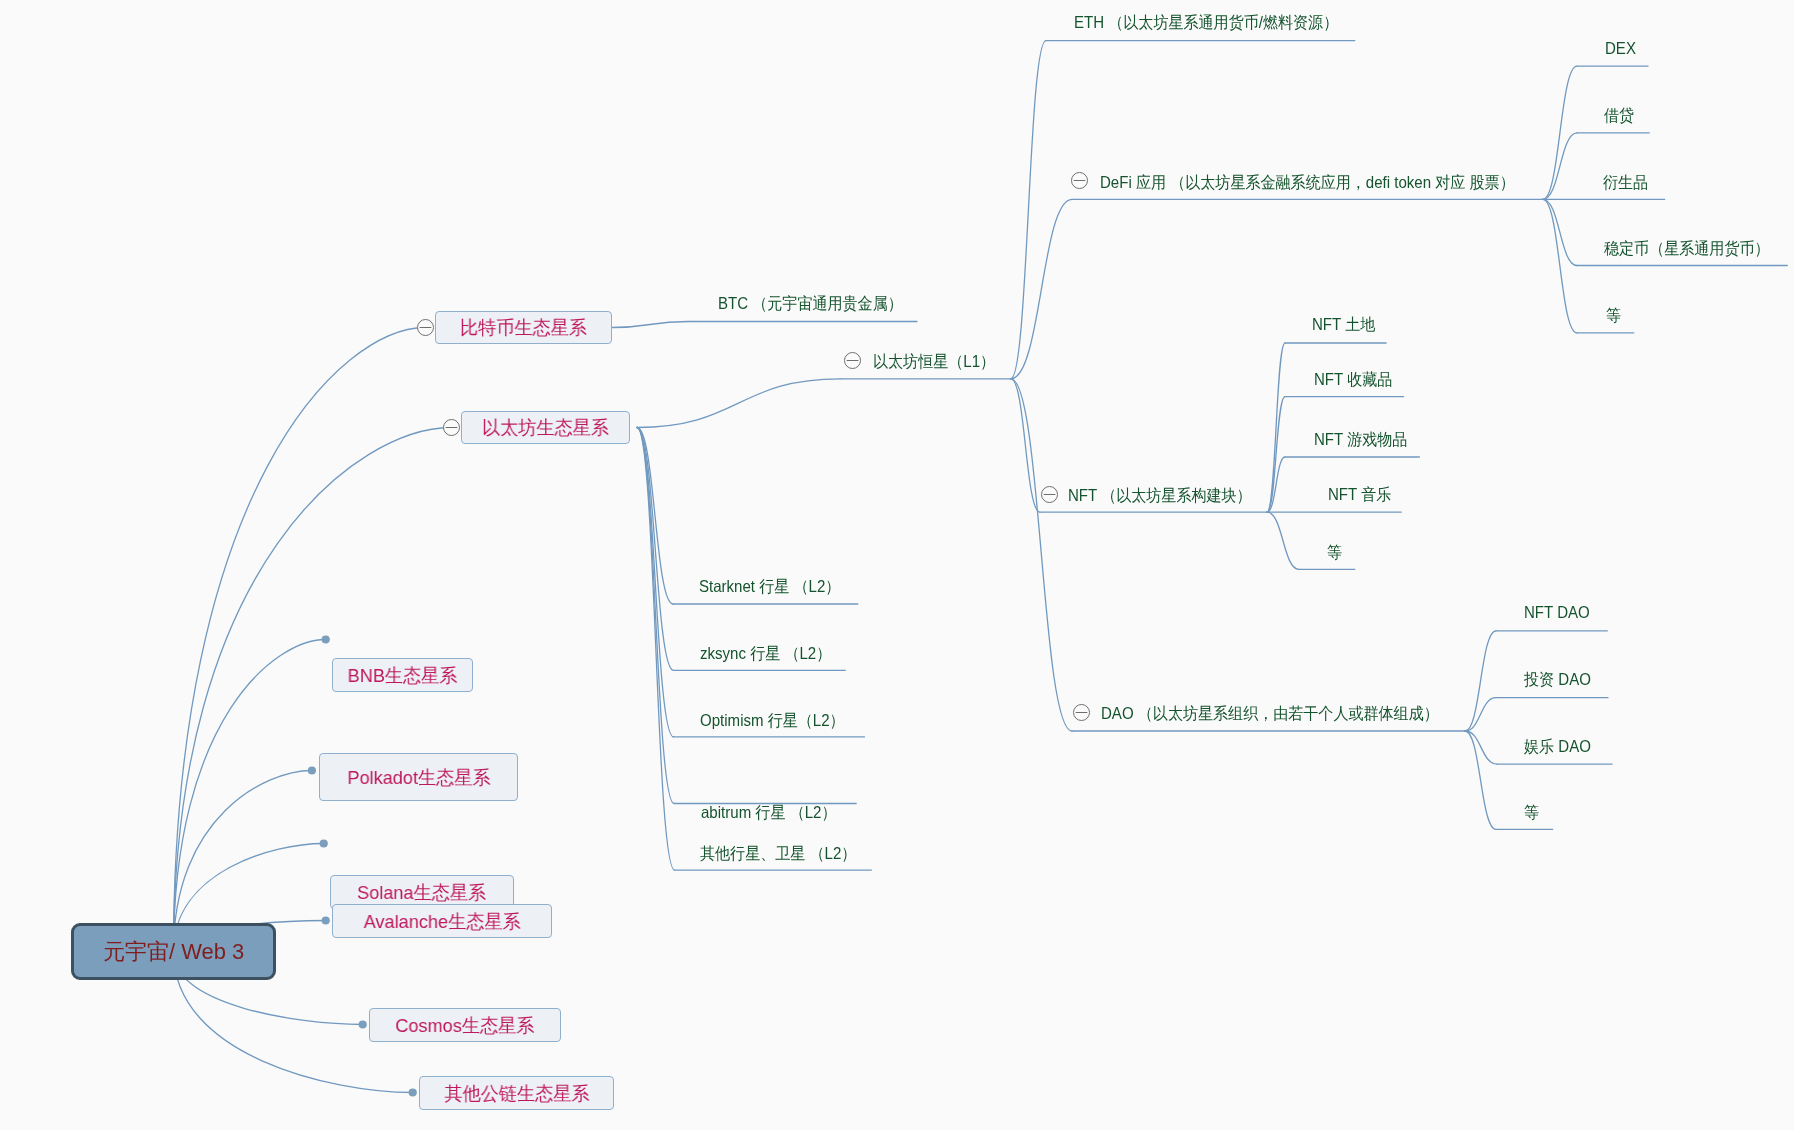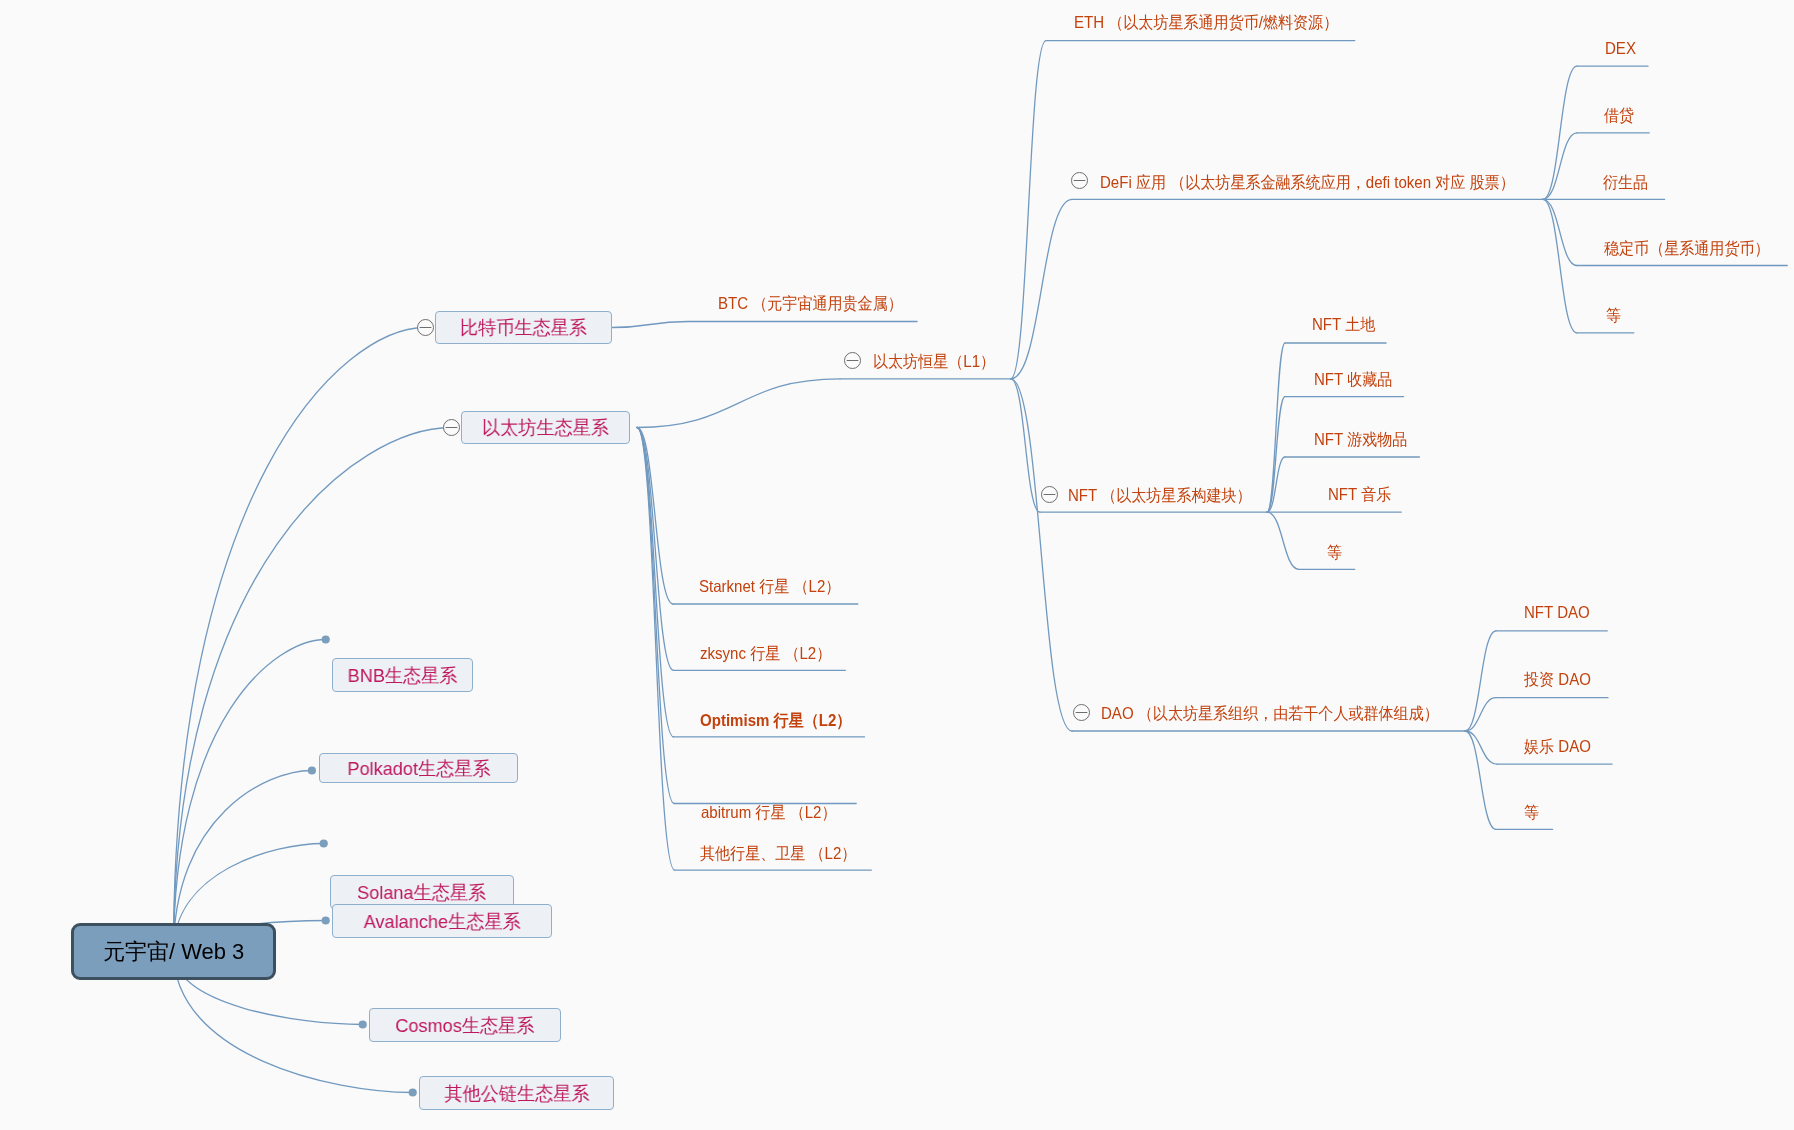--- a/index.html
+++ b/index.html
@@ -22,27 +22,27 @@
     color:#be185d;
     font-size:19px;
   }
   .boxnode > span{display:block;transform:scaleX(0.9549) translateZ(0);backface-visibility:hidden;will-change:transform;}
   .rootnode{
     box-sizing:border-box;
     background:#7b9ebd;
     border:3px solid #3d5060;
     border-radius:9px;
     display:flex;align-items:center;justify-content:center;
-    color:#000000;
+    color:#7f1d1d;
     font-size:22px;
     z-index:6;
   }
   .rootnode > span{display:block;transform:scaleX(0.998) translateZ(0);backface-visibility:hidden;}
   .textnode{
-    color:#c2410c;
+    color:#14532d;
     font-size:16.5px;
     display:block;
   }
   .textnode > span{display:block;transform:scaleX(0.912) translateZ(0);transform-origin:left center;backface-visibility:hidden;}
 </style>
 </head>
 <body>
 
 <div id="stage">
   <svg id="wires" viewBox="0 0 1794 1130">
@@ -141,21 +141,21 @@
       </div>
       <div class="node boxnode" style="left: 435px; top: 311px; width: 177px; height: 33px;">
         <span>比特币生态星系</span>
       </div>
       <div class="node boxnode" style="left: 461px; top: 411px; width: 169px; height: 33px;">
         <span>以太坊生态星系</span>
       </div>
       <div class="node boxnode" style="left: 332px; top: 658px; width: 141px; height: 34px;">
         <span>BNB生态星系</span>
       </div>
-      <div class="node boxnode" style="left: 319px; top: 753px; width: 199px; height: 30px;">
+      <div class="node boxnode" style="left: 319px; top: 753px; width: 199px; height: 48px;">
         <span>Polkadot生态星系</span>
       </div>
       <div class="node boxnode" style="left: 330px; top: 827px; width: 184px; height: 34px; margin-top: 48px;">
         <span>Solana生态星系</span>
       </div>
       <div class="node boxnode" style="left: 332px; top: 904px; width: 220px; height: 34px;">
         <span>Avalanche生态星系</span>
       </div>
       <div class="node boxnode" style="left: 369px; top: 1008px; width: 192px; height: 34px;">
         <span>Cosmos生态星系</span>
@@ -222,21 +222,21 @@
       </div>
       <div class="node textnode" style="left: 1523.9px; top: 803.9px;">
         <span>等</span>
       </div>
       <div class="node textnode" style="left: 699.4px; top: 577.5px;">
         <span>Starknet 行星 （L2）</span>
       </div>
       <div class="node textnode" style="left: 699.6px; top: 645.4px;">
         <span>zksync 行星 （L2）</span>
       </div>
-      <div class="node textnode" style="left: 699.8px; top: 711.6px; font-weight: bold;">
+      <div class="node textnode" style="left: 699.8px; top: 711.6px;">
         <span>Optimism 行星（L2）</span>
       </div>
       <div class="node textnode" style="left: 700.5px; top: 778.5px; margin-top: 25px;">
         <span>abitrum 行星 （L2）</span>
       </div>
       <div class="node textnode" style="left: 699.6px; top: 844.8px;">
         <span>其他行星、卫星 （L2）</span>
       </div>
     </div>
 </div>

